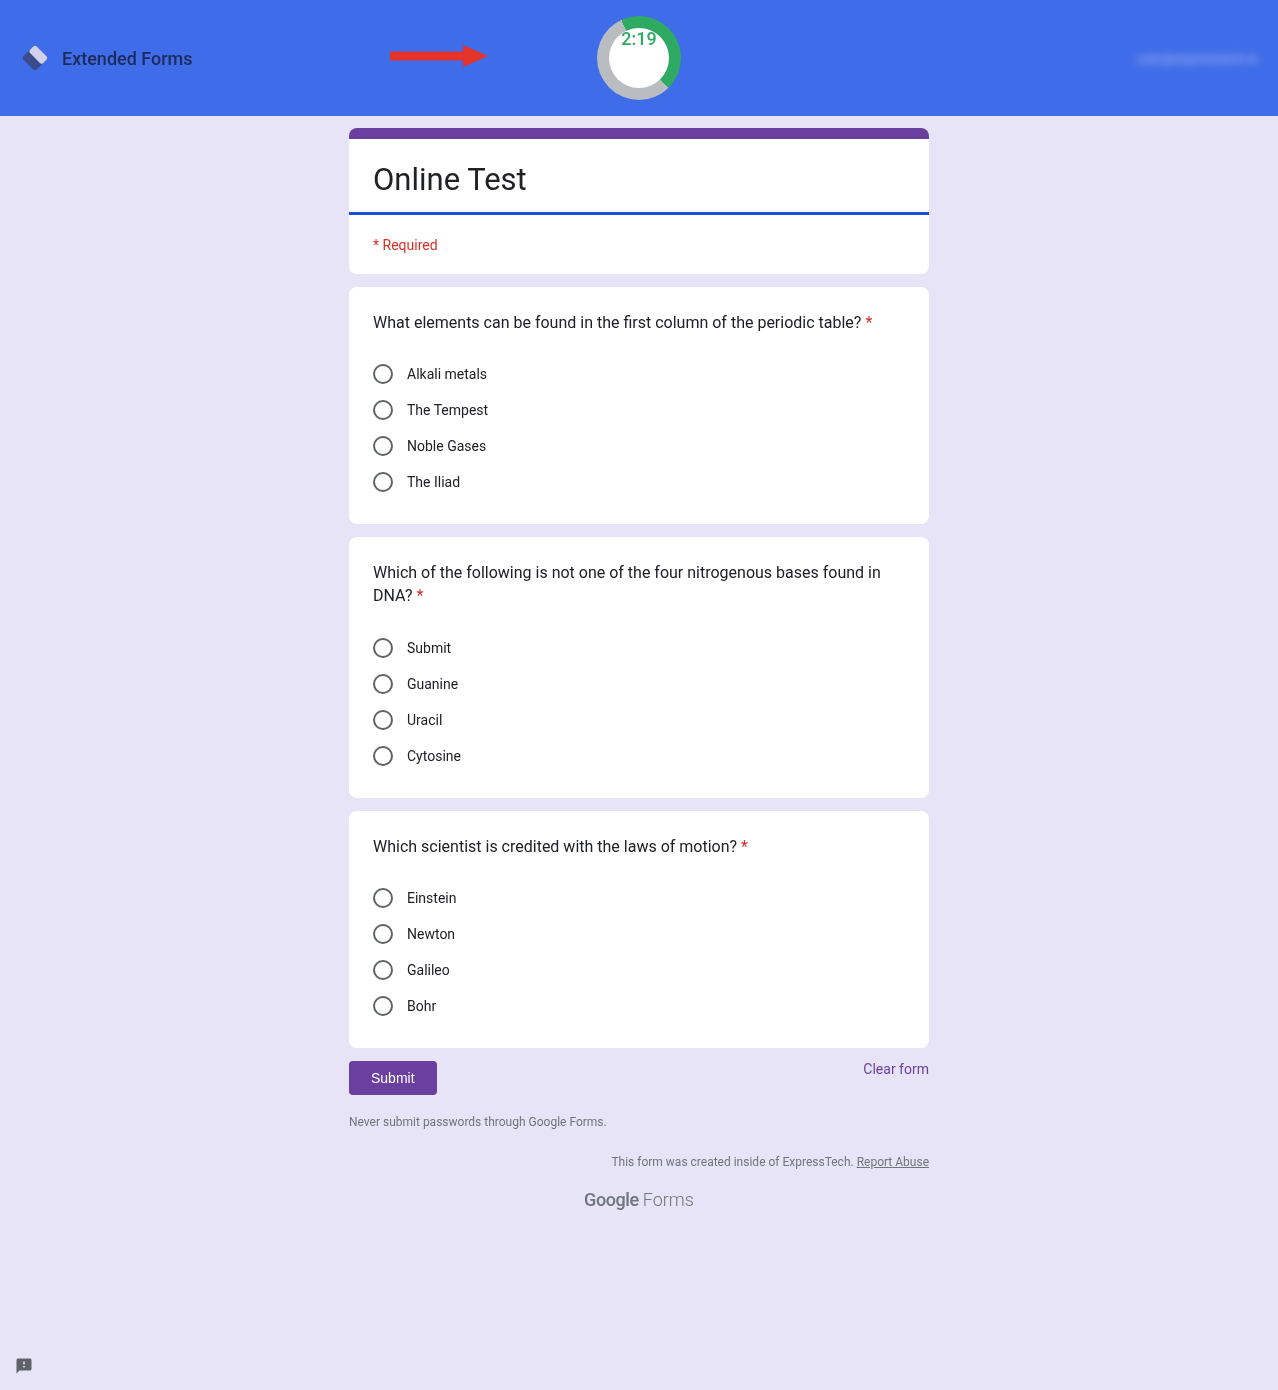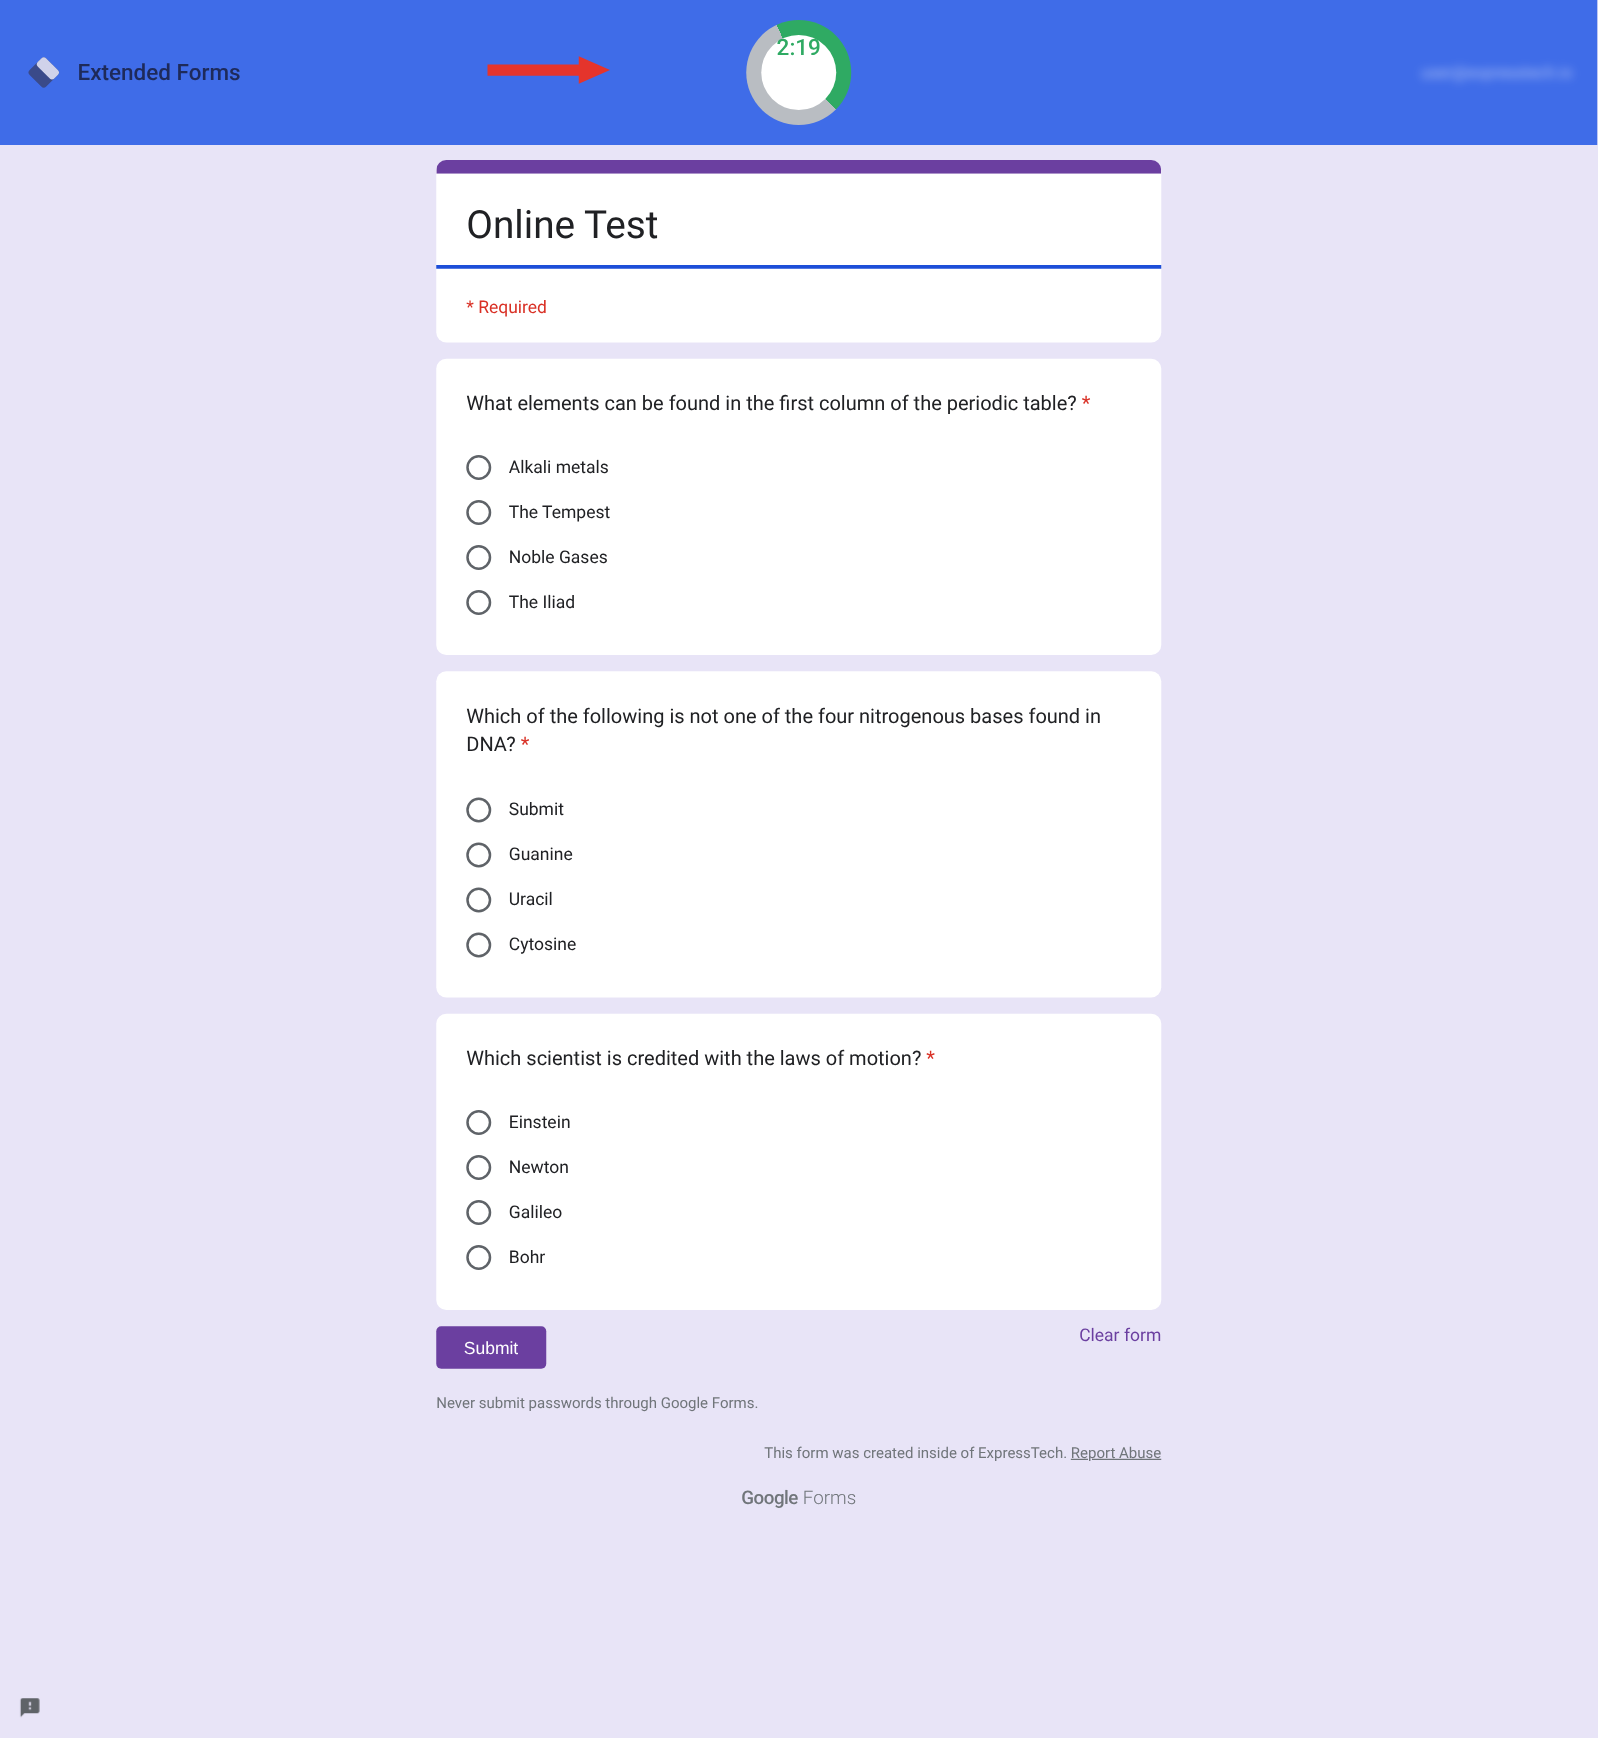--- a/index.html
+++ b/index.html
@@ -174,21 +174,21 @@
     margin-top: 26px;
   }
   .attribution a {
     color: #70757a;
     text-decoration: underline;
   }
   .gforms-logo {
     text-align: center;
     margin-top: 20px;
     color: #70757a;
-    font-size: 15px;
+    font-size: 18px;
   }
   .gforms-logo .g { font-weight: 500; letter-spacing: -0.4px; }
   .gforms-logo .f { font-weight: 300; margin-left: 4px; }
   .feedback-icon {
     position: fixed;
     left: 15px;
     bottom: 15px;
     width: 18px; height: 18px;
     cursor: pointer;
   }

